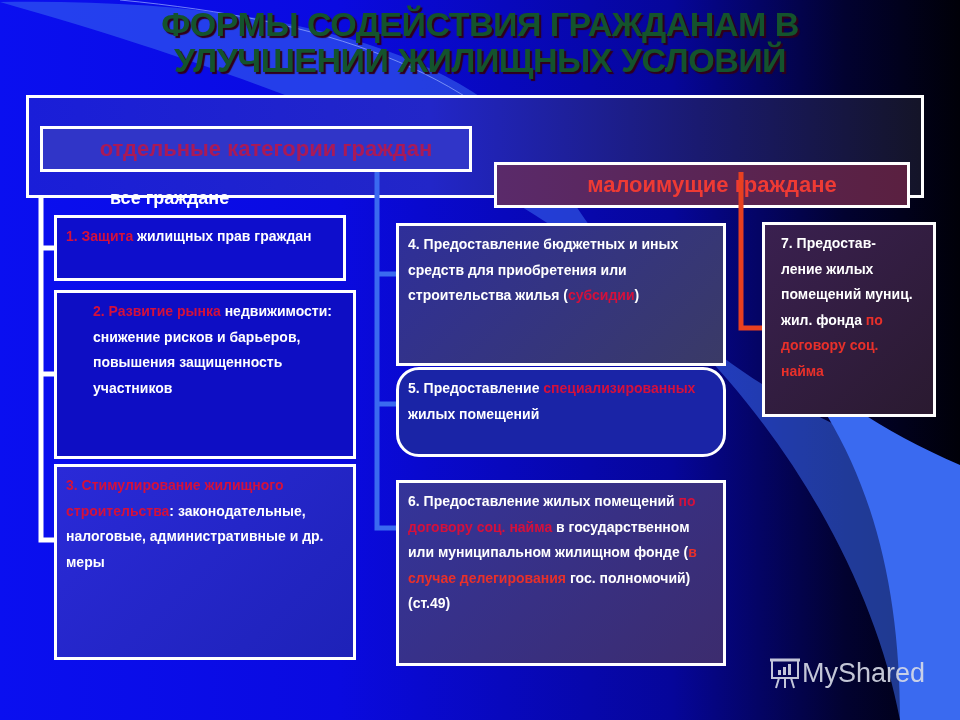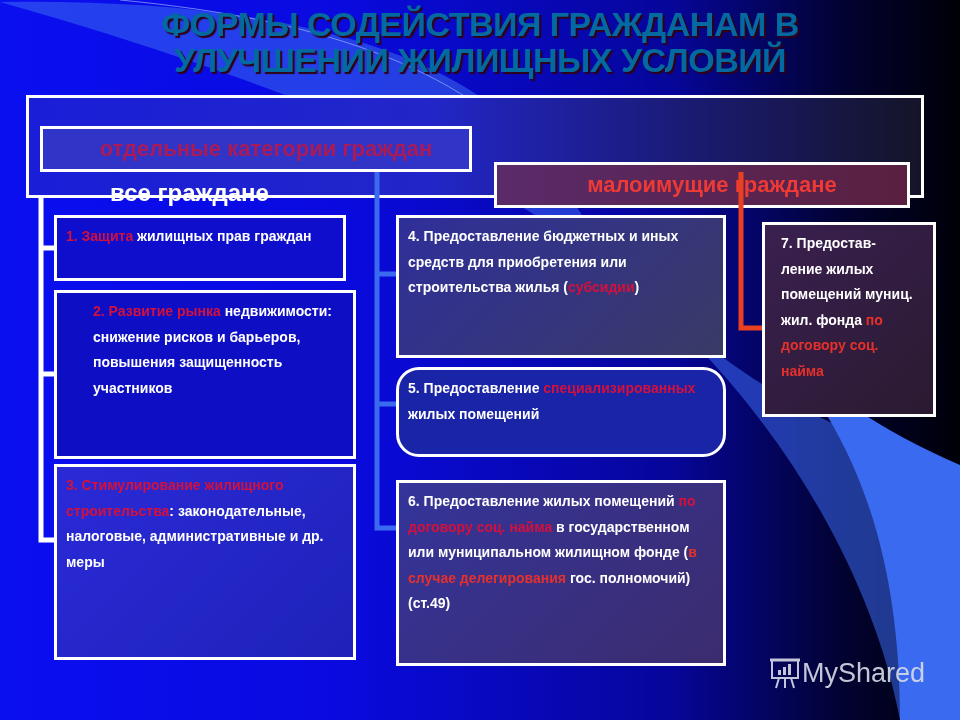--- a/index.html
+++ b/index.html
@@ -4,48 +4,48 @@
 <style>
   html, body { margin:0; padding:0; }
   body {
     width:960px; height:720px; overflow:hidden; position:relative;
     font-family: "Liberation Sans", sans-serif;
     background: linear-gradient(90deg, #0a0ff0 0%, #0a0ae0 35%, #06069a 70%, #020230 88%, #000008 100%);
   }
   .bg-swoosh { position:absolute; left:0; top:0; width:960px; height:720px; pointer-events:none; }
   .title {
     position:absolute; left:0; top:6px; width:960px; text-align:center;
-    color:#0369a1; font-weight:bold; font-size:34px; line-height:36px;
+    color:#14532d; font-weight:bold; font-size:34px; line-height:36px;
     text-shadow: 2px 2px 1px #300018; letter-spacing:-0.5px;
   }
   .frame {
     position:absolute; left:26px; top:95px; width:898px; height:103px;
     border:3px solid #fff; box-sizing:border-box;
     background: linear-gradient(90deg, #1a1ed8 0%, #2226c8 45%, #1a1a70 75%, #141428 100%);
   }
   .cat {
     position:absolute; box-sizing:border-box; border:3px solid #fff;
     height:46px; font-size:22px; font-weight:bold; display:flex; align-items:center; justify-content:center;padding-left:20px;
   }
   .cat-left { left:40px; top:126px; width:432px; background:#3035c8; color:#e0103c; opacity:1; }
   .cat-left span { color:#c8143c; opacity:0.8; }
   .cat-right { left:494px; top:126px; width:416px; background: linear-gradient(90deg,#5a2a6a,#5a2040); color:#ee3a34;margin-top:36px; }
   .all {
-    position:absolute; left:110px; top:179px; color:#fff; font-size:24px; font-weight:bold;
+    position:absolute; left:110px; top:188px; color:#fff; font-size:18px; font-weight:bold;
   }
   .box {
     position:absolute; box-sizing:border-box; border:3px solid #fff;
     color:#fff; font-weight:bold; font-size:14px; line-height:25.5px; padding:6px 9px;
   }
   .red { color:#d4103c; }
   .red2 { color:#e8302a; }
   .b1 { left:54px; top:215px; width:292px; height:66px; background:#0e0ecc; }
   .b2 { left:54px; top:290px; width:302px; height:169px; background:#0e0ec4;padding-left:36px; }
   .b3 { left:54px; top:464px; width:302px; height:196px; background: linear-gradient(135deg,#2a2ad8,#1e22b8); }
-  .b4 { left:396px; top:215px; width:330px; height:143px; background: linear-gradient(135deg,#2f2f9a,#3a3a66); }
+  .b4 { left:396px; top:223px; width:330px; height:143px; background: linear-gradient(135deg,#2f2f9a,#3a3a66); }
   .b5 { left:396px; top:367px; width:330px; height:90px; background:#1a24a6;border-radius:23px; }
   .b6 { left:396px; top:480px; width:330px; height:186px; background: linear-gradient(135deg,#34349a,#3c2c6e); }
   .b7 { left:762px; top:222px; width:174px; height:195px; background: linear-gradient(135deg,#3a2050,#2a1a30); padding:6px 16px; }
   .conn { position:absolute; }
   .watermark {
     position:absolute; left:768px; top:656px; display:flex; align-items:center; gap:0;
     color:#d8dce8; font-size:27px; opacity:0.9;
   }
 </style>
 </head>

